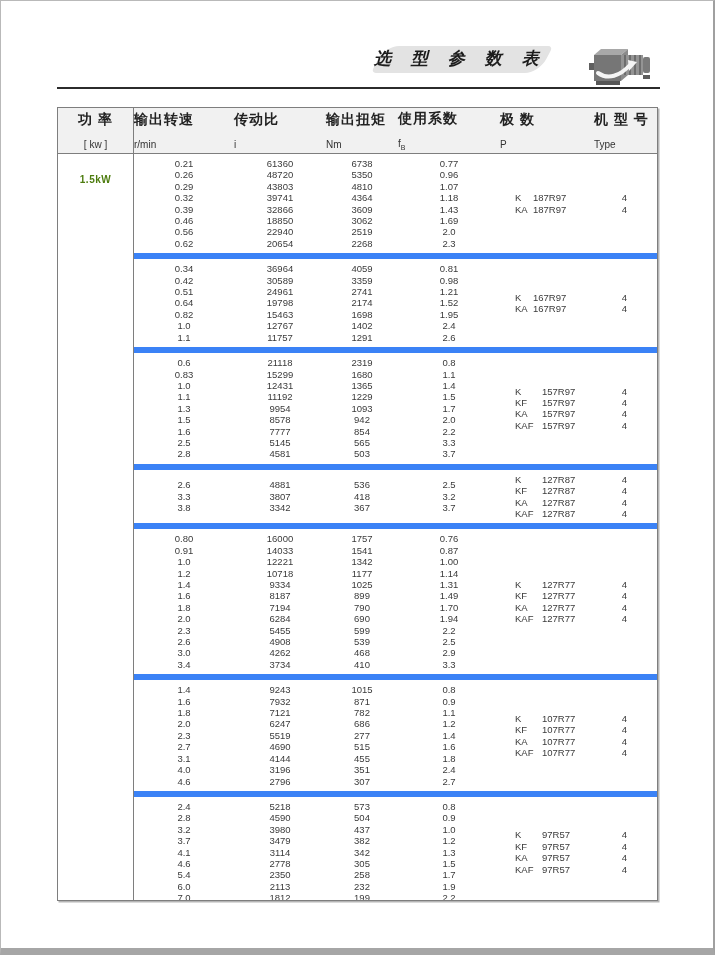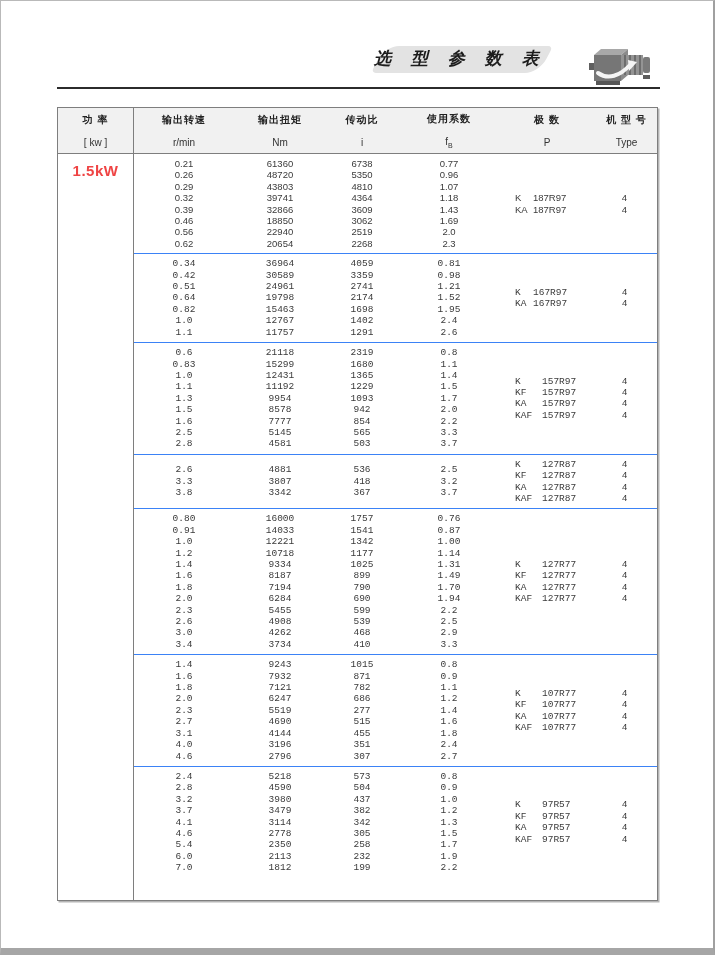--- a/index.html
+++ b/index.html
@@ -40,32 +40,32 @@
     display:flex; height:45px; flex:0 0 45px;
     border-bottom:1px solid #7e7e7e; background:#f1f1f1;
   }
   .th-power {
     width:75px; flex:0 0 75px; border-right:1px solid #7e7e7e;
     display:flex; flex-direction:column; justify-content:center; text-align:center;
   }
   .th-grid {
     flex:1; display:grid; grid-template-columns:100px 92px 72px 102px 94px 65px;
   }
-  .th-cell { display:flex; flex-direction:column; justify-content:center; text-align:center; }
-  .h1 { font-weight:bold; font-size:10px; color:#222; letter-spacing:1px; }
+  .th-cell { display:flex; flex-direction:column; justify-content:center; }
+  .h1 { font-weight:bold; font-size:14px; color:#222; letter-spacing:1px; }
   .h2 { font-size:10px; color:#333; margin-top:10px; }
   .h2 sub { font-size:7px; }
   .tbody { display:flex; flex:1; overflow:hidden; }
   .col-power {
     width:75px; flex:0 0 75px; border-right:1px solid #7e7e7e; text-align:center;
   }
-  .power-label { font-weight:bold; font-size:15px; color:#ef4444; margin-top:8px; letter-spacing:.5px; }
+  .power-label { font-weight:bold; font-size:10px; color:#4d7c0f; margin-top:20px; letter-spacing:.5px; }
   .col-data { flex:1; display:flex; flex-direction:column; }
   .group { padding:4px 0; display:flex; align-items:center; }
-  .group + .group { border-top:1px solid #3b82f6;font-family:Liberation Mono, monospace; }
+  .group + .group { border-top:6px solid #3b82f6; }
   .group:last-child { flex:1 1 auto; align-items:flex-start; }
   .group-inner { display:flex; align-items:center; width:100%; }
   .rows { width:366px; flex:0 0 366px; }
   .row {
     display:grid; grid-template-columns:100px 92px 72px 102px;
     line-height:11.4px; font-size:9.5px; color:#3a3a3a; text-align:center;
   }
   .types { flex:1; font-size:9.5px; line-height:11.4px; color:#3a3a3a; }
   .type-line { display:flex; padding-left:15px; }
   .type-prefix { display:inline-block; }
@@ -103,26 +103,26 @@
     <div class="th-power">
       <span class="h1">功  率</span>
       <span class="h2">[ kw ]</span>
     </div>
     <div class="th-grid">
       <div class="th-cell">
         <span class="h1">输出转速</span>
         <span class="h2">r/min</span>
       </div>
       <div class="th-cell">
+        <span class="h1">传动比</span>
+        <span class="h2">i</span>
+      </div>
+      <div class="th-cell">
         <span class="h1">输出扭矩</span>
         <span class="h2">Nm</span>
-      </div>
-      <div class="th-cell">
-        <span class="h1">传动比</span>
-        <span class="h2">i</span>
       </div>
       <div class="th-cell">
         <span class="h1">使用系数</span>
         <span class="h2"><span>f</span><sub>B</sub></span>
       </div>
       <div class="th-cell">
         <span class="h1">极  数</span>
         <span class="h2">P</span>
       </div>
       <div class="th-cell">

